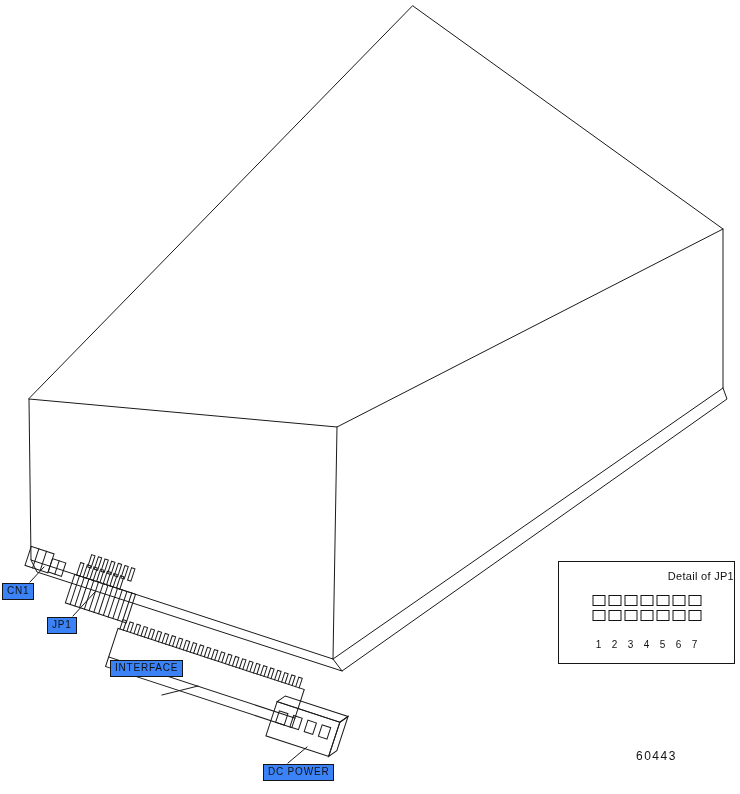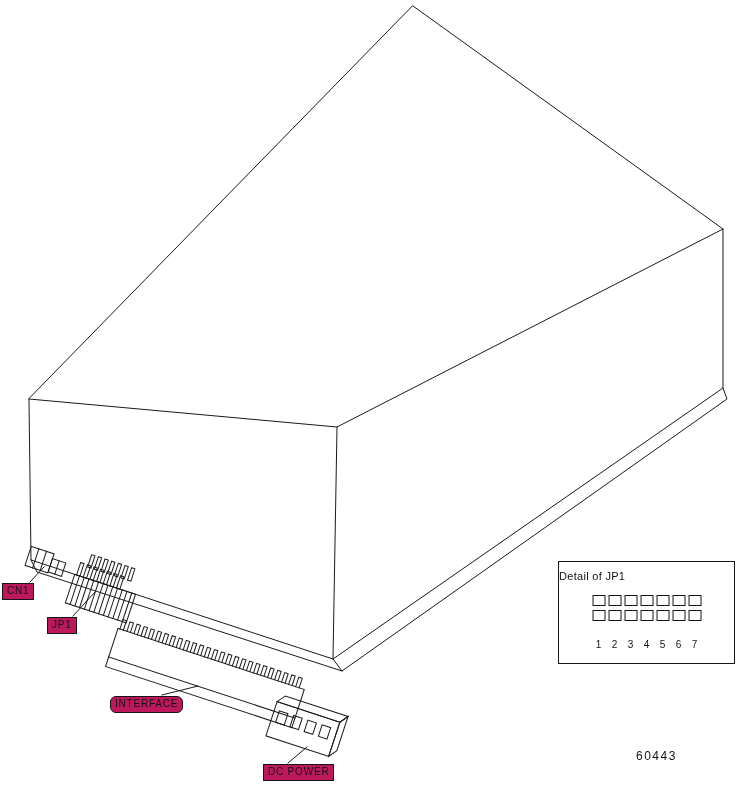--- a/index.html
+++ b/index.html
@@ -1,33 +1,33 @@
 <!DOCTYPE html>
 <html><head>
 <meta charset="utf-8">
 <style>
   * { margin:0; padding:0; box-sizing:border-box; }
   html,body { background:#fff; }
   body { font-family:"Liberation Sans", sans-serif; color:#111; }
   .canvas { position:relative; width:740px; height:794px; background:#fff; overflow:hidden; }
   .canvas > svg { position:absolute; left:0; top:0; }
   .callout {
-    position:absolute; border:1px solid #161616; background:#be185d;
+    position:absolute; border:1px solid #161616; background:#3b82f6;
     font-size:10px; letter-spacing:0.8px; line-height:12px;
     padding:1px 4px 2px; white-space:nowrap;
   }
   .callout-cn1 { left:2px; top:583px; }
   .callout-jp1 { left:47px; top:617px; }
-  .callout-interface { left:110px; top:696px;border-radius:6px; }
+  .callout-interface { left:110px; top:660px; }
   .callout-dcpower { left:215px; top:764px;margin-left:48px; }
   .detail-box {
     position:absolute; left:558px; top:561px; width:177px; height:103px;
     border:1px solid #161616; background:#fff;
   }
-  .detail-title { position:absolute; top:8px; left:0; width:100%; text-align:left; font-size:11px; letter-spacing:0.3px; }
+  .detail-title { position:absolute; top:8px; left:0; width:100%; text-align:right; font-size:11px; letter-spacing:0.3px; }
   .pin-grid {
     position:absolute; top:33px; left:50%; transform:translateX(-50%);
     display:grid; grid-template-columns:repeat(7,13px); grid-auto-rows:11px;
     column-gap:3px; row-gap:4px;
   }
   .pin-cell { border:1px solid #161616; background:#fff; }
   .pin-numbers {
     position:absolute; top:77px; left:50%; transform:translateX(-50%);
     display:grid; grid-template-columns:repeat(7,13px); column-gap:3px;
     font-size:10px;

